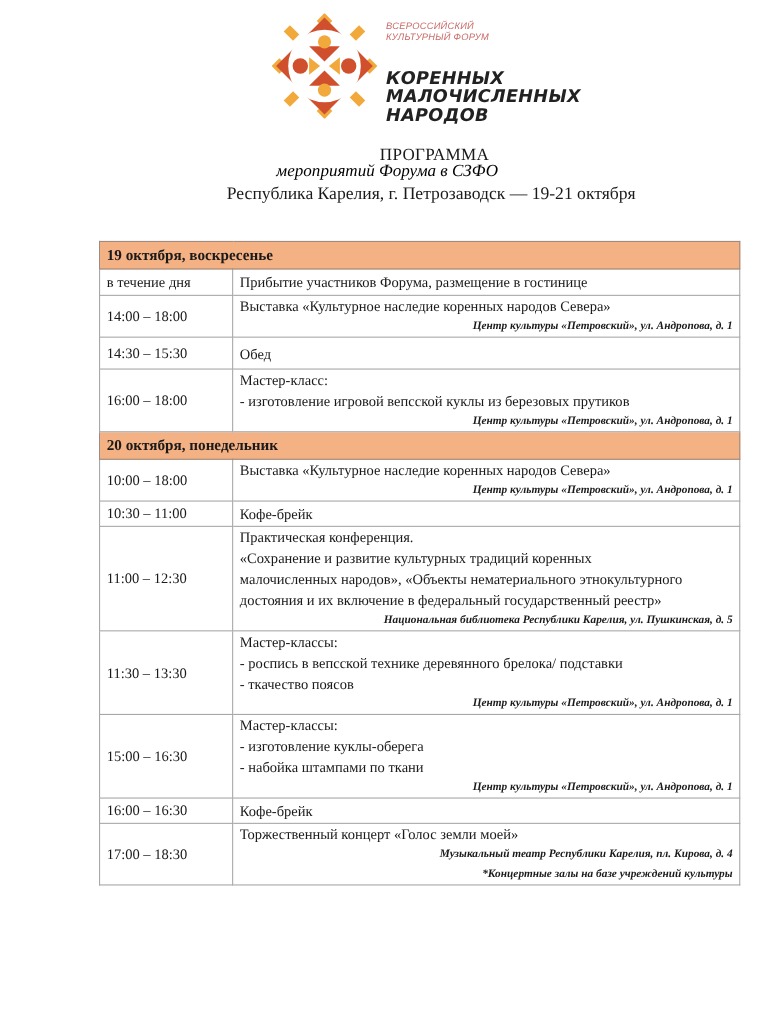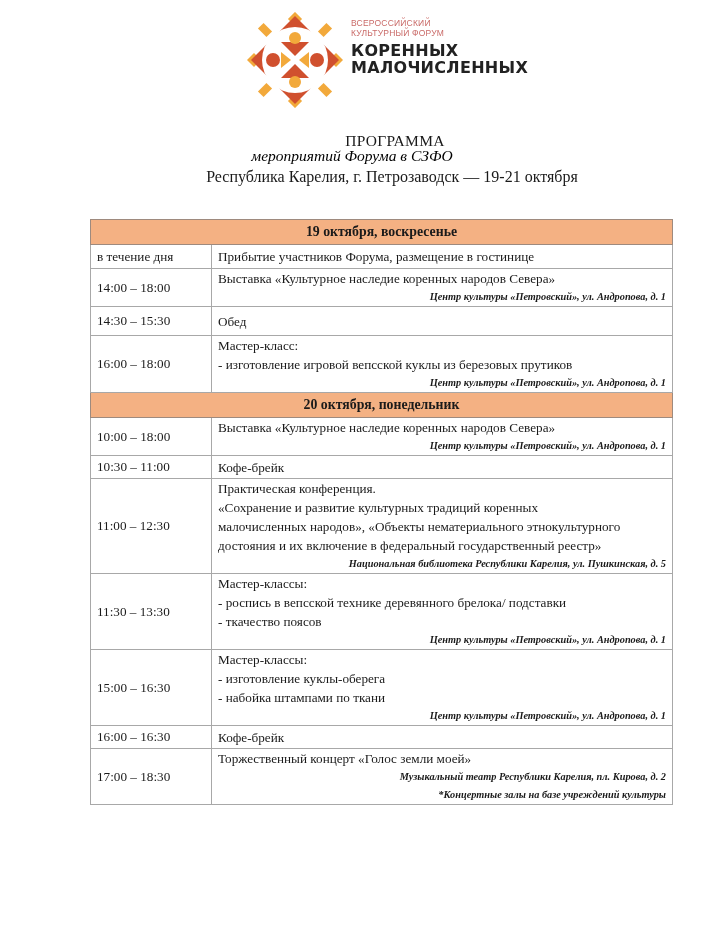--- a/index.html
+++ b/index.html
@@ -1,34 +1,34 @@
 <!DOCTYPE html>
 <html><head>
 <meta charset="utf-8">
 <style>
   html, body { margin: 0; padding: 0; background: #ffffff; }
   body { width: 704px; height: 931px; position: relative; overflow: hidden;
          font-family: "Liberation Serif", "DejaVu Serif", serif; color: #1a1a1a; }
-  .logo { position: absolute; left: 247px; top: 12px; width: 260px; height: 96px; }
+  .logo { position: absolute; left: 247px; top: 12px; width: 260px; height: 96px; font-style: italic; }
   .logo svg { position: absolute; left: 0; top: 0; }
   .logo-text { position: absolute; left: 104px; top: 6px; }
   .logo-small { font-family: "Liberation Sans", "DejaVu Sans", sans-serif; font-size: 8.5px;
                 color: #c0504d; line-height: 10px; text-transform: uppercase; letter-spacing: 0.2px; opacity: 0.85;}
   .logo-big { font-family: "DejaVu Sans", "Liberation Sans", sans-serif; font-weight: bold;
-              font-size: 16px; line-height: 17px; color: #222; margin-top: 4px; letter-spacing: 0.3px; }
+              font-size: 16px; line-height: 17px; color: #222; margin-top: 24px; letter-spacing: 0.3px; }
   .title { position: absolute; left: 0; width: 704px; text-align: center; }
   .t1 { top: 132px; font-weight: normal; font-size: 15.5px; letter-spacing: 0.3px; padding-left: 43px; }
   .t2 { top: 147px; font-style: italic; font-size: 15.5px; color: #000000; }
   .t3 { top: 168px; font-size: 16px; margin-left: 40px; }
   table.prog { position: absolute; left: 90px; top: 219px; width: 583px; border-collapse: collapse;
                font-size: 13.2px; }
   table.prog td { border: 1px solid #a8a8a8; padding: 0 6px; vertical-align: middle; }
   td.time { width: 108px; }
   td.desc { padding-top: 3px; padding-bottom: 3px; line-height: 19px; }
-  tr.day td { background: #f4b183; text-align: center; font-weight: bold; font-size: 13.8px;
+  tr.day td { background: #f4b183; font-weight: bold; font-size: 13.8px;
               border-color: #9e8a7e; height: 24px; }
   .venue { text-align: right; font-style: italic; font-weight: bold; font-size: 10.3px; line-height: 18px; }
 </style>
 </head>
 <body>
 
 <div class="logo">
   <svg width="96" height="96" viewBox="0 0 96 96">
 
     <g fill="#f2a93b">
@@ -53,20 +53,21 @@
     <circle cx="70" cy="48" r="7" fill="#d0502e"></circle>
     <polygon points="34,40 44,48 34,56" fill="#f2a93b"></polygon>
     <polygon points="62,40 52,48 62,56" fill="#f2a93b"></polygon>
   </svg>
   <div class="logo-text">
     <div class="logo-small">ВСЕРОССИЙСКИЙ</div>
     <div class="logo-small">КУЛЬТУРНЫЙ ФОРУМ</div>
     <div class="logo-big">
       <div>КОРЕННЫХ</div>
       <div>МАЛОЧИСЛЕННЫХ</div>
+      <div>НАРОДОВ</div>
     </div>
   </div>
 </div>
 
 <div class="title t1">ПРОГРАММА</div>
 <div class="title t2">мероприятий Форума в СЗФО</div>
 <div class="title t3">Республика Карелия, г. Петрозаводск — 19-21 октября</div>
 
 <table class="prog">
   <tbody>
@@ -150,18 +151,18 @@
     <tr style="height:23px">
       <td class="time">16:00 – 16:30</td>
       <td class="desc">
           <div>Кофе-брейк</div>
         </td>
     </tr>
     <tr>
       <td class="time">17:00 – 18:30</td>
       <td class="desc">
         <div>Торжественный концерт «Голос земли моей»</div>
-        <div class="venue">Музыкальный театр Республики Карелия, пл. Кирова, д. 2</div>
+        <div class="venue">Музыкальный театр Республики Карелия, пл. Кирова, д. 4</div>
         <div class="venue">*Концертные залы на базе учреждений культуры</div>
       </td>
     </tr>
   </tbody>
 </table>
 
 </body></html>

